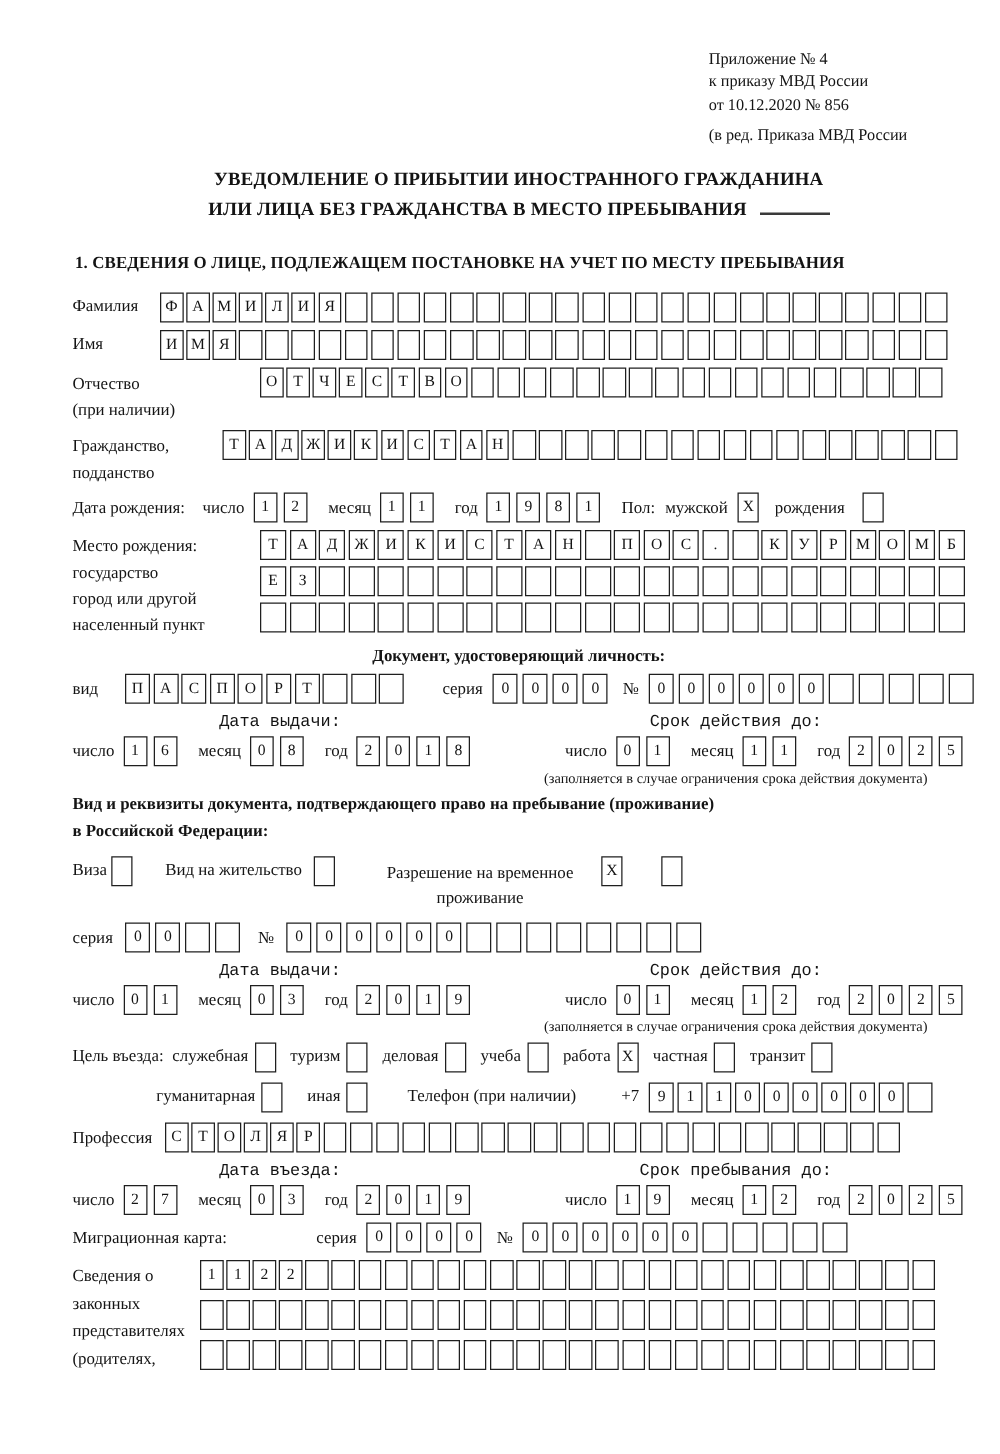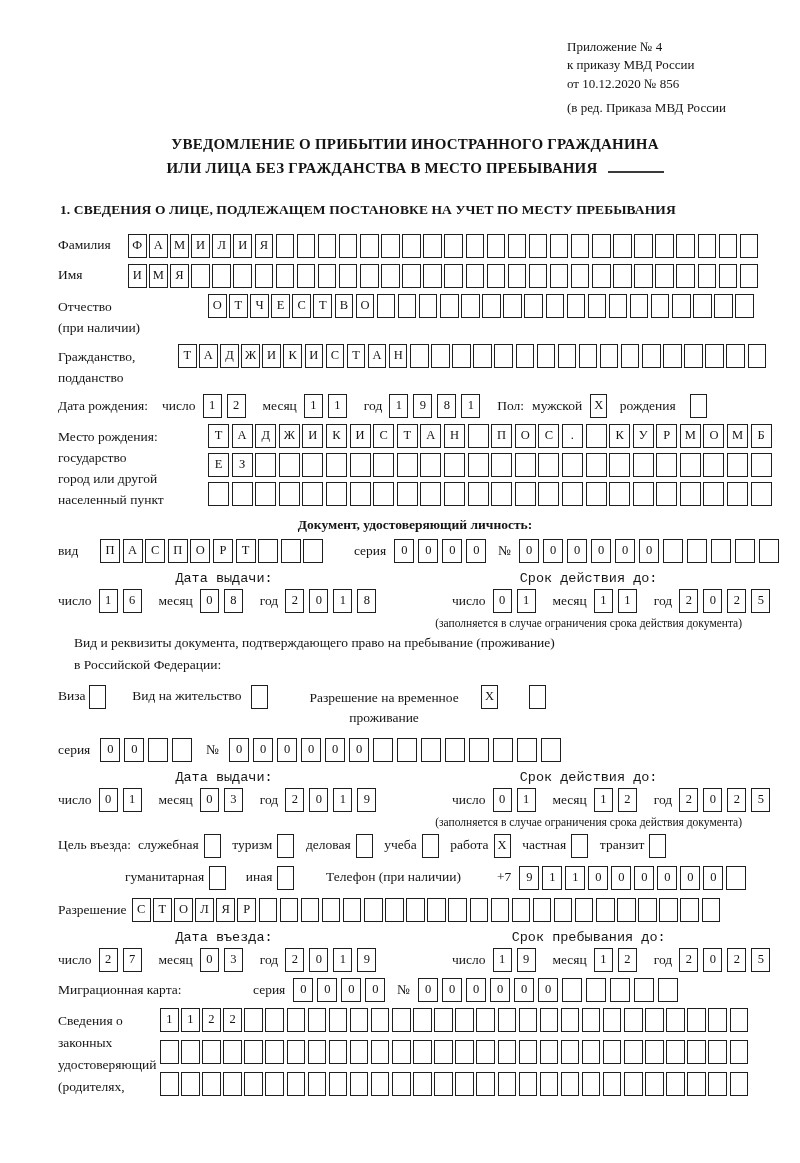--- a/index.html
+++ b/index.html
@@ -24,21 +24,21 @@
   .dochead{text-align:center;font-weight:bold;margin:4px 0 6px;}
   .dates{display:flex;margin:8px 0 6px;}
   .dcol1{width:332px;flex-shrink:0;}
   .dcol2{flex:1;}
   .dhead{text-align:center;margin-bottom:3px;font-family:Liberation Mono, monospace;}
   .dline{display:flex;align-items:center;}
   .dcol2 .dline{margin-left:62px;}
   .dg{display:flex;align-items:center;margin-right:12px;}
   .dg .dlabel{margin-right:7px;}
   .fnote{font-size:11.5px;text-align:center;margin-top:4px;}
-  .intro{margin:6px 16px 4px;}
+  .intro{margin:6px 0 4px;font-weight:bold;}
   .opts{display:flex;margin:12px 0 10px;}
   .opt{display:flex;align-items:flex-start;}
   .optlbl{padding-top:3px;}
   .optblock{text-align:center;line-height:1.5;padding-top:3px;}
   .purpose{display:flex;align-items:flex-start;margin-bottom:8px;}
   .pair{display:flex;align-items:flex-start;margin-right:9px;}
   .pair .optlbl{margin-right:5px;}
   .ml8{margin-left:8px}.ml10{margin-left:10px}.ml14{margin-left:14px}.ml20{margin-left:20px}
   .ml24{margin-left:24px}.ml28{margin-left:28px}.ml36{margin-left:36px}.ml55{margin-left:55px}.ml67{margin-left:67px}
 </style>
@@ -617,21 +617,21 @@
         <span class="cell" style="width: 20px; margin-right: 3px;">0</span>
         <span class="cell" style="width: 20px; margin-right: 3px;">0</span>
         <span class="cell" style="width: 20px; margin-right: 3px;">0</span>
         <span class="cell" style="width: 20px; margin-right: 3px;">0</span>
         <span class="cell" style="width: 20px; margin-right: 3px;">0</span>
         <span class="cell" style="width: 20px; margin-right: 3px;"></span>
       </span>
   </div>
 
   <div class="row" style="align-items:center;">
-    <span class="lbl" style="width:74px;padding-top:0;">Разрешение</span>
+    <span class="lbl" style="width:74px;padding-top:0;">Профессия</span>
     <span class="cells">
         <span class="cell">С</span>
         <span class="cell">Т</span>
         <span class="cell">О</span>
         <span class="cell">Л</span>
         <span class="cell">Я</span>
         <span class="cell">Р</span>
         <span class="cell"></span>
         <span class="cell"></span>
         <span class="cell"></span>
@@ -738,21 +738,21 @@
         <span class="cell" style="width: 20px; margin-right: 4px;"></span>
         <span class="cell" style="width: 20px; margin-right: 4px;"></span>
         <span class="cell" style="width: 20px; margin-right: 4px;"></span>
       </span>
   </div>
 
   <div class="row" style="margin-top:6px;">
     <span class="lblblock w88" style="line-height:22px;">
       <div style="white-space:nowrap;">Сведения о</div>
       <div style="white-space:nowrap;">законных</div>
-      <div style="white-space:nowrap;">удостоверяющий</div>
+      <div style="white-space:nowrap;">представителях</div>
       <div style="white-space:nowrap;">(родителях,</div>
 
     </span>
     <span style="display:inline-block;margin-left:14px;">
       <span class="cells" style="display:flex;margin-bottom:8px;">
           <span class="cell">1</span>
           <span class="cell">1</span>
           <span class="cell">2</span>
           <span class="cell">2</span>
           <span class="cell"></span>

